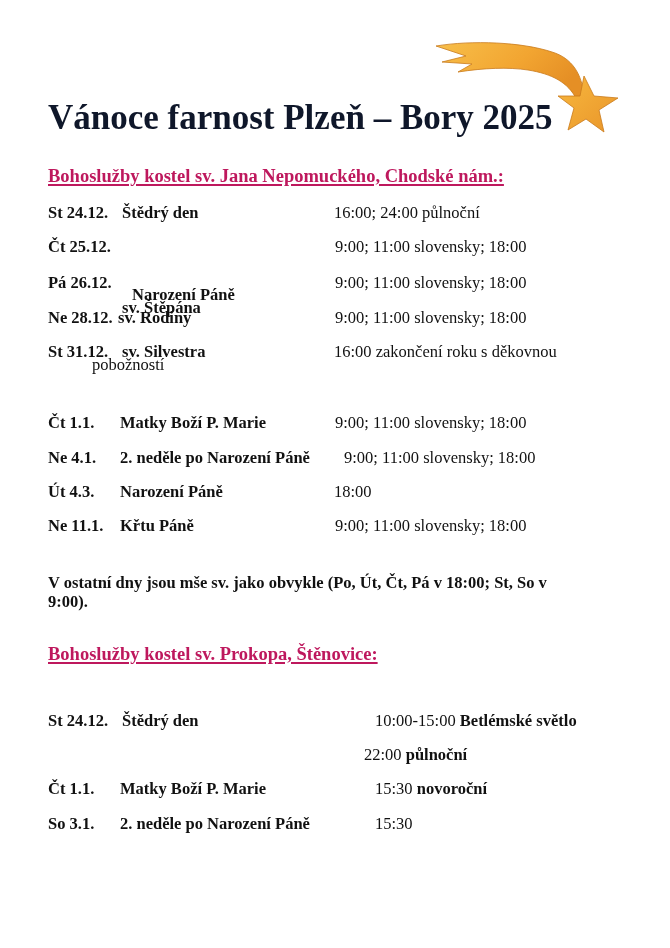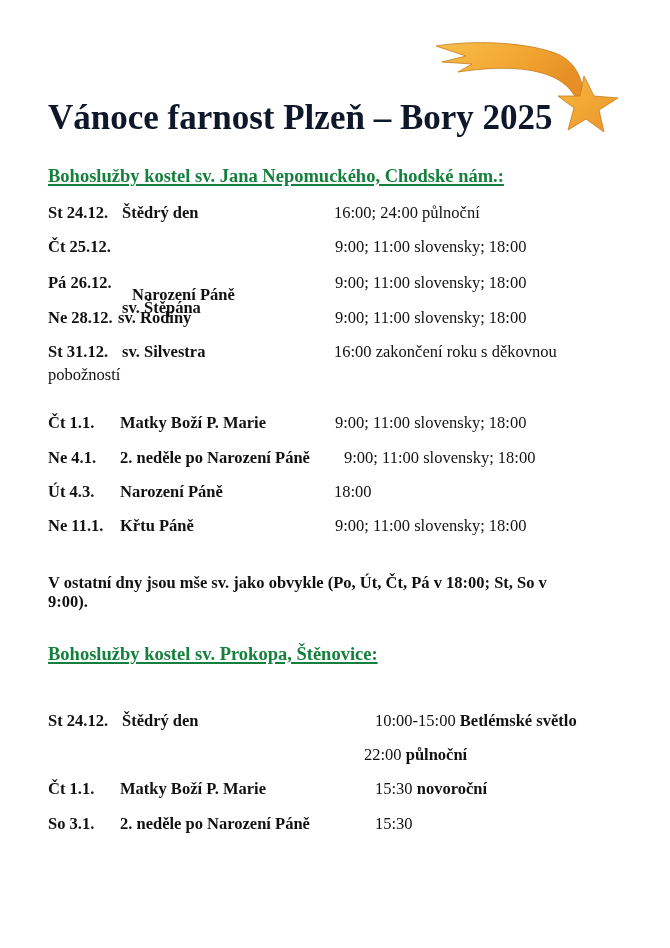--- a/index.html
+++ b/index.html
@@ -32,21 +32,21 @@
       color: #0f172a;
       letter-spacing: 0px;
       white-space: nowrap;
     }
     .section-heading {
       position: absolute;
       left: 48px;
       margin: 0;
       font-size: 18.5px;
       font-weight: bold;
-      color: #15803d;
+      color: #be185d;
       text-decoration: underline;
       text-decoration-thickness: 1.5px;
       text-underline-offset: 2px;
       white-space: nowrap;
     }
     .row {
       position: absolute;
       left: 48px;
       font-size: 16.5px;
       white-space: nowrap;
@@ -134,21 +134,21 @@
   <span class="feast" style="left:70px;">sv. Rodiny</span>
   <span class="times" style="left:271px;">9:00; 11:00 slovensky; 18:00</span>
 </div>
 
 <div class="row" style="top:341px;">
   <span class="day">St 31.12.</span>
   <span class="feast" style="left:74px;">sv. Silvestra</span>
   <span class="times" style="left:270px;">16:00 zakončení roku s děkovnou</span>
 </div>
 
-<div class="plain" style="top:364px;">pobožností</div>
+<div class="plain" style="top:354px;margin-left:44px;">pobožností</div>
 
 <div class="row" style="top:412px;">
   <span class="day">Čt 1.1.</span>
   <span class="feast" style="left:72px;">Matky Boží P. Marie</span>
   <span class="times" style="left:271px;">9:00; 11:00 slovensky; 18:00</span>
 </div>
 
 <div class="row" style="top:447px;">
   <span class="day">Ne 4.1.</span>
   <span class="feast" style="left:72px;">2. neděle po Narození Páně</span>

